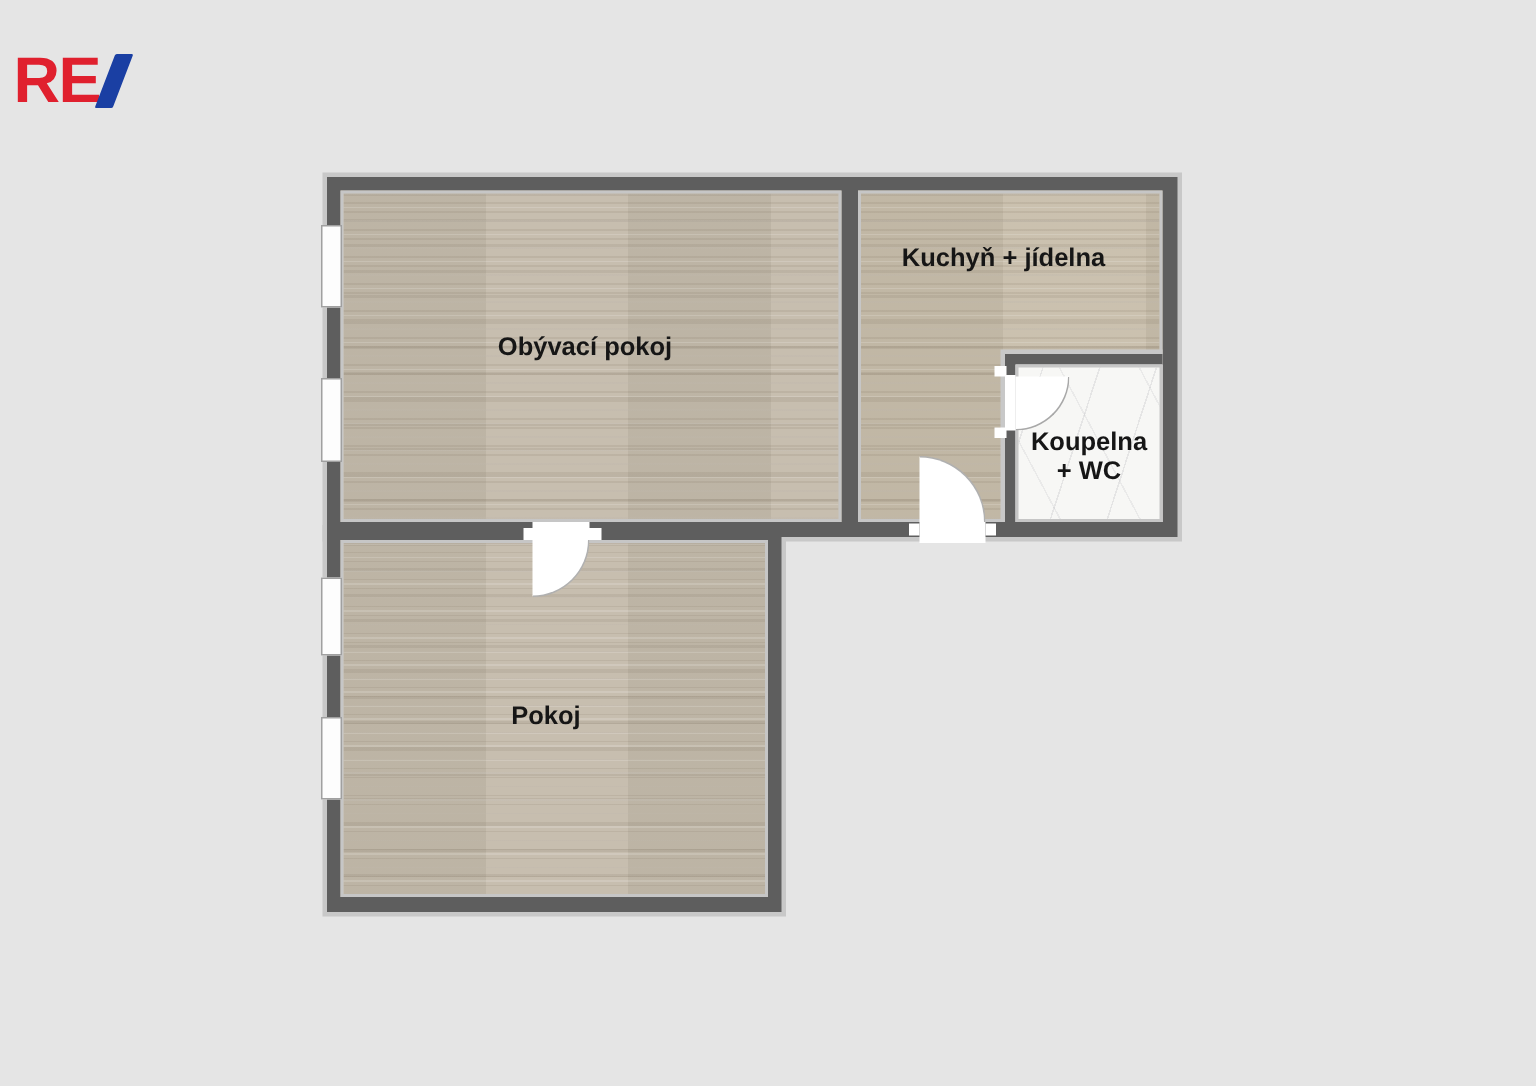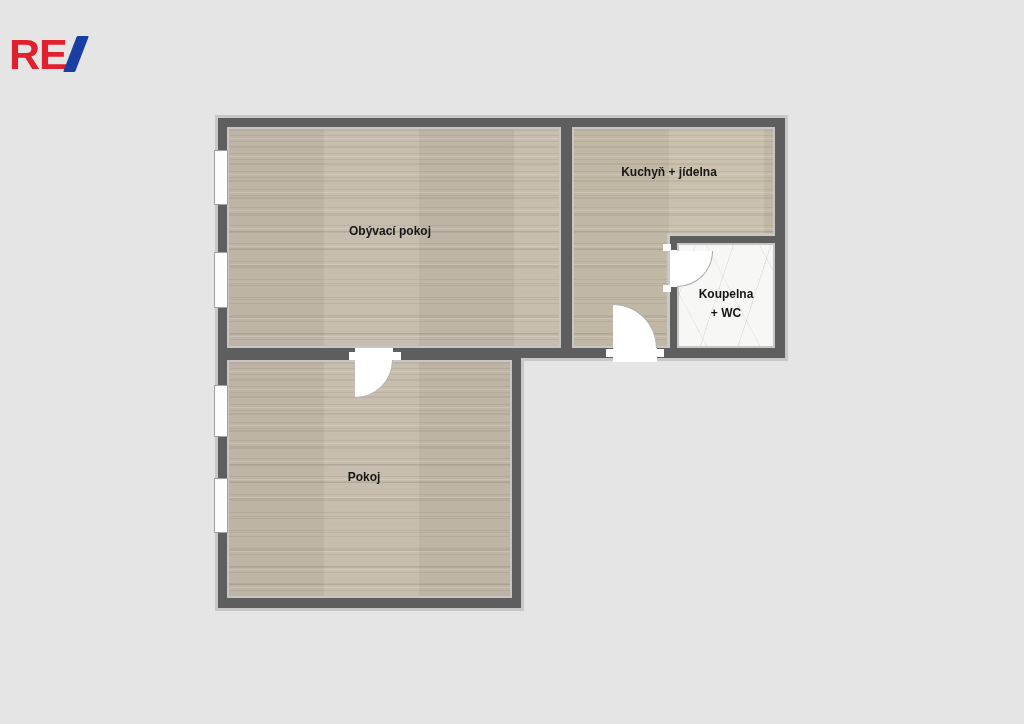--- a/index.html
+++ b/index.html
@@ -78,21 +78,21 @@
   .swing{background:#ffffff;box-sizing:border-box;}
   .d1{left:355px;top:360px;width:38px;height:38px;border-radius:0 0 100% 0;
       border-right:1px solid #b0b0b0;border-bottom:1px solid #b0b0b0;}
   .d2{left:613px;top:304px;width:44px;height:44px;border-radius:0 100% 0 0;
       border-top:1px solid #b0b0b0;border-right:1px solid #b0b0b0;}
   .d3{left:677px;top:251px;width:36px;height:36px;border-radius:0 0 100% 0;
       border-right:1px solid #a8a8a8;border-bottom:1px solid #a8a8a8;}
 
   
   .room-label{position:absolute;transform:translate(-50%,-50%);
-              font-size:12px;font-weight:700;color:#161616;white-space:nowrap;
+              font-size:17px;font-weight:700;color:#161616;white-space:nowrap;
               text-align:center;line-height:19px;}
   .lab-living{left:390px;top:231px;}
   .lab-kitchen{left:669px;top:172px;}
   .lab-bath{left:726px;top:304px;}
   .lab-pokoj{left:364px;top:477px;}
 </style>
 </head>
 <body>
 
 <div id="plan">

